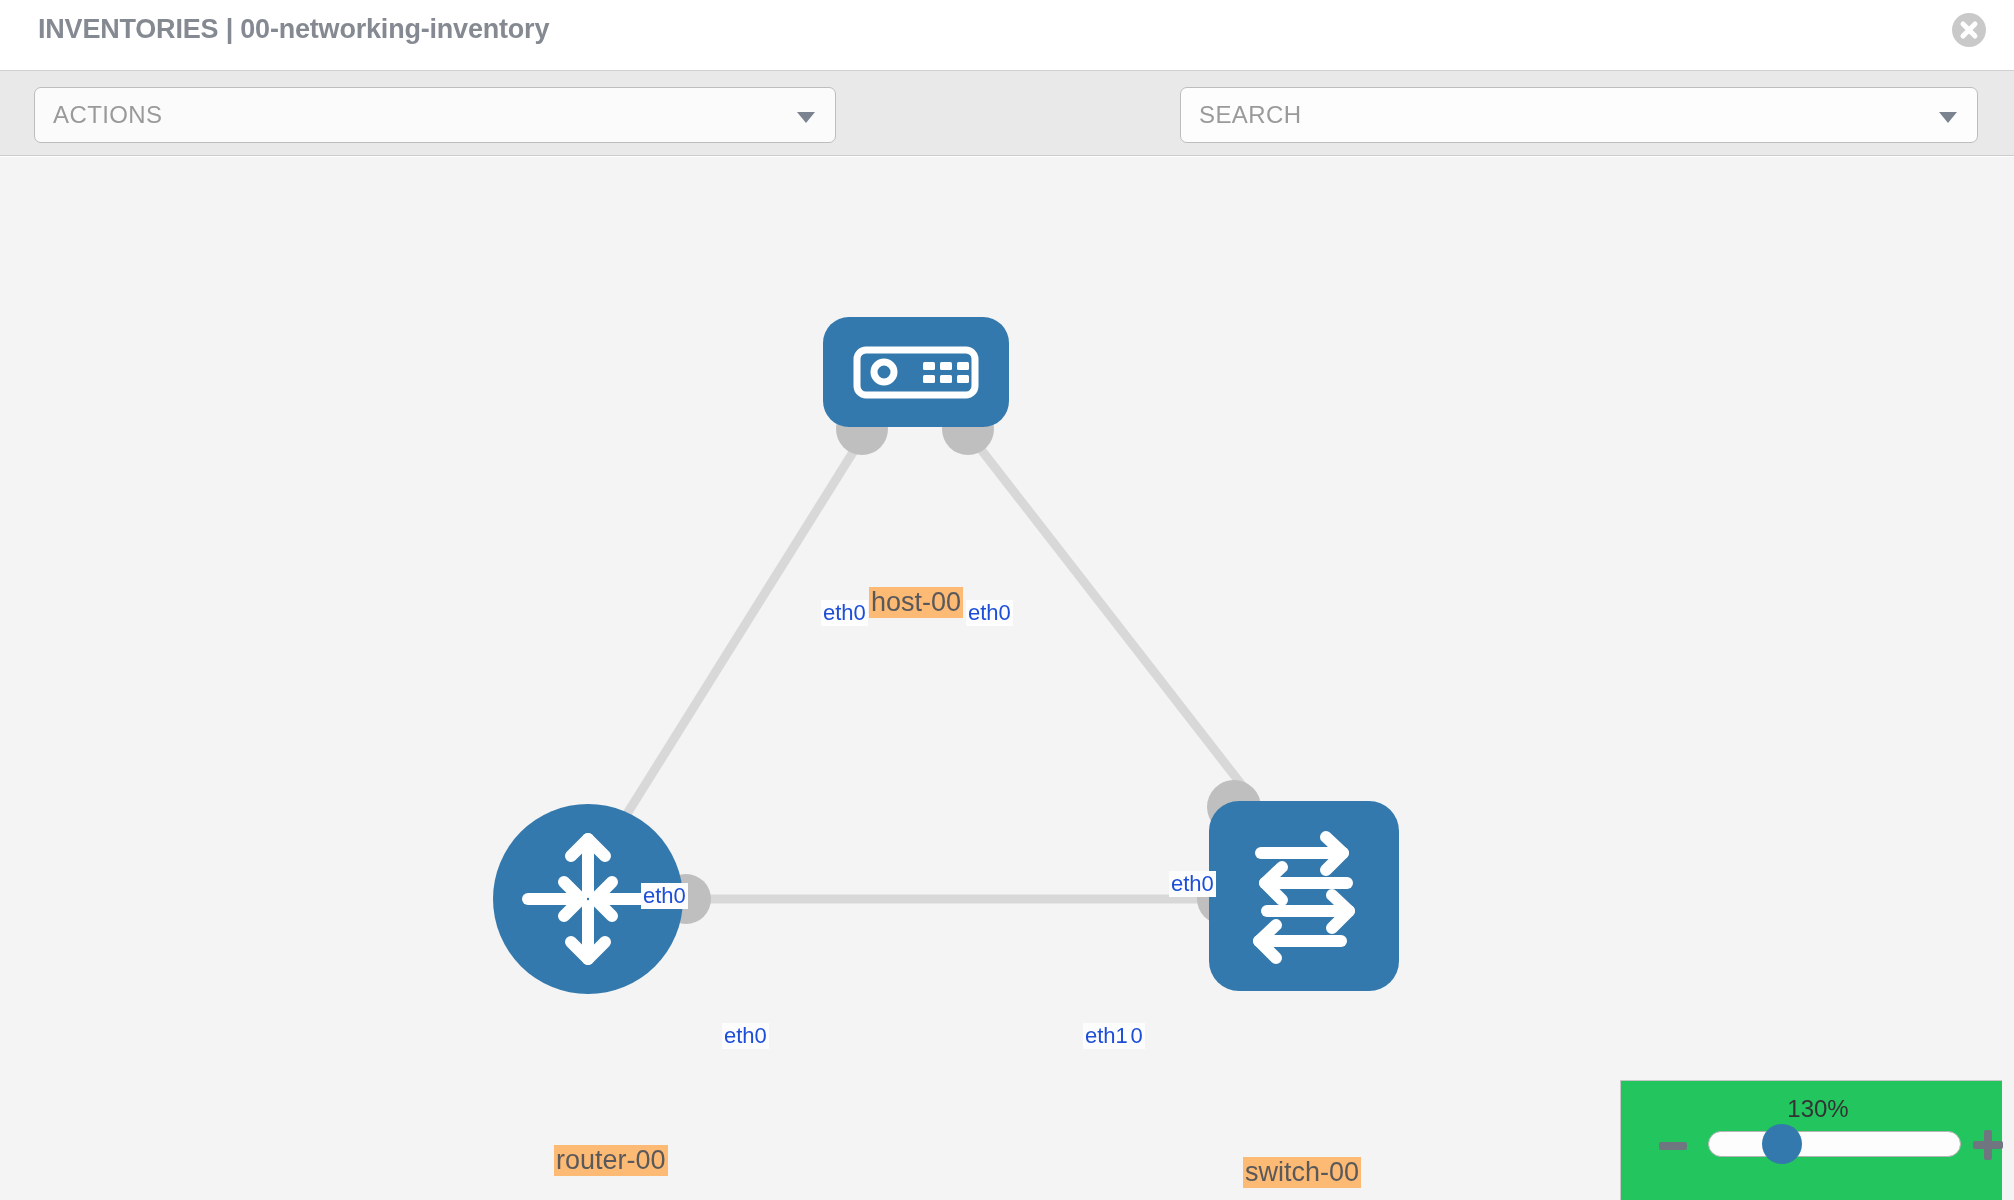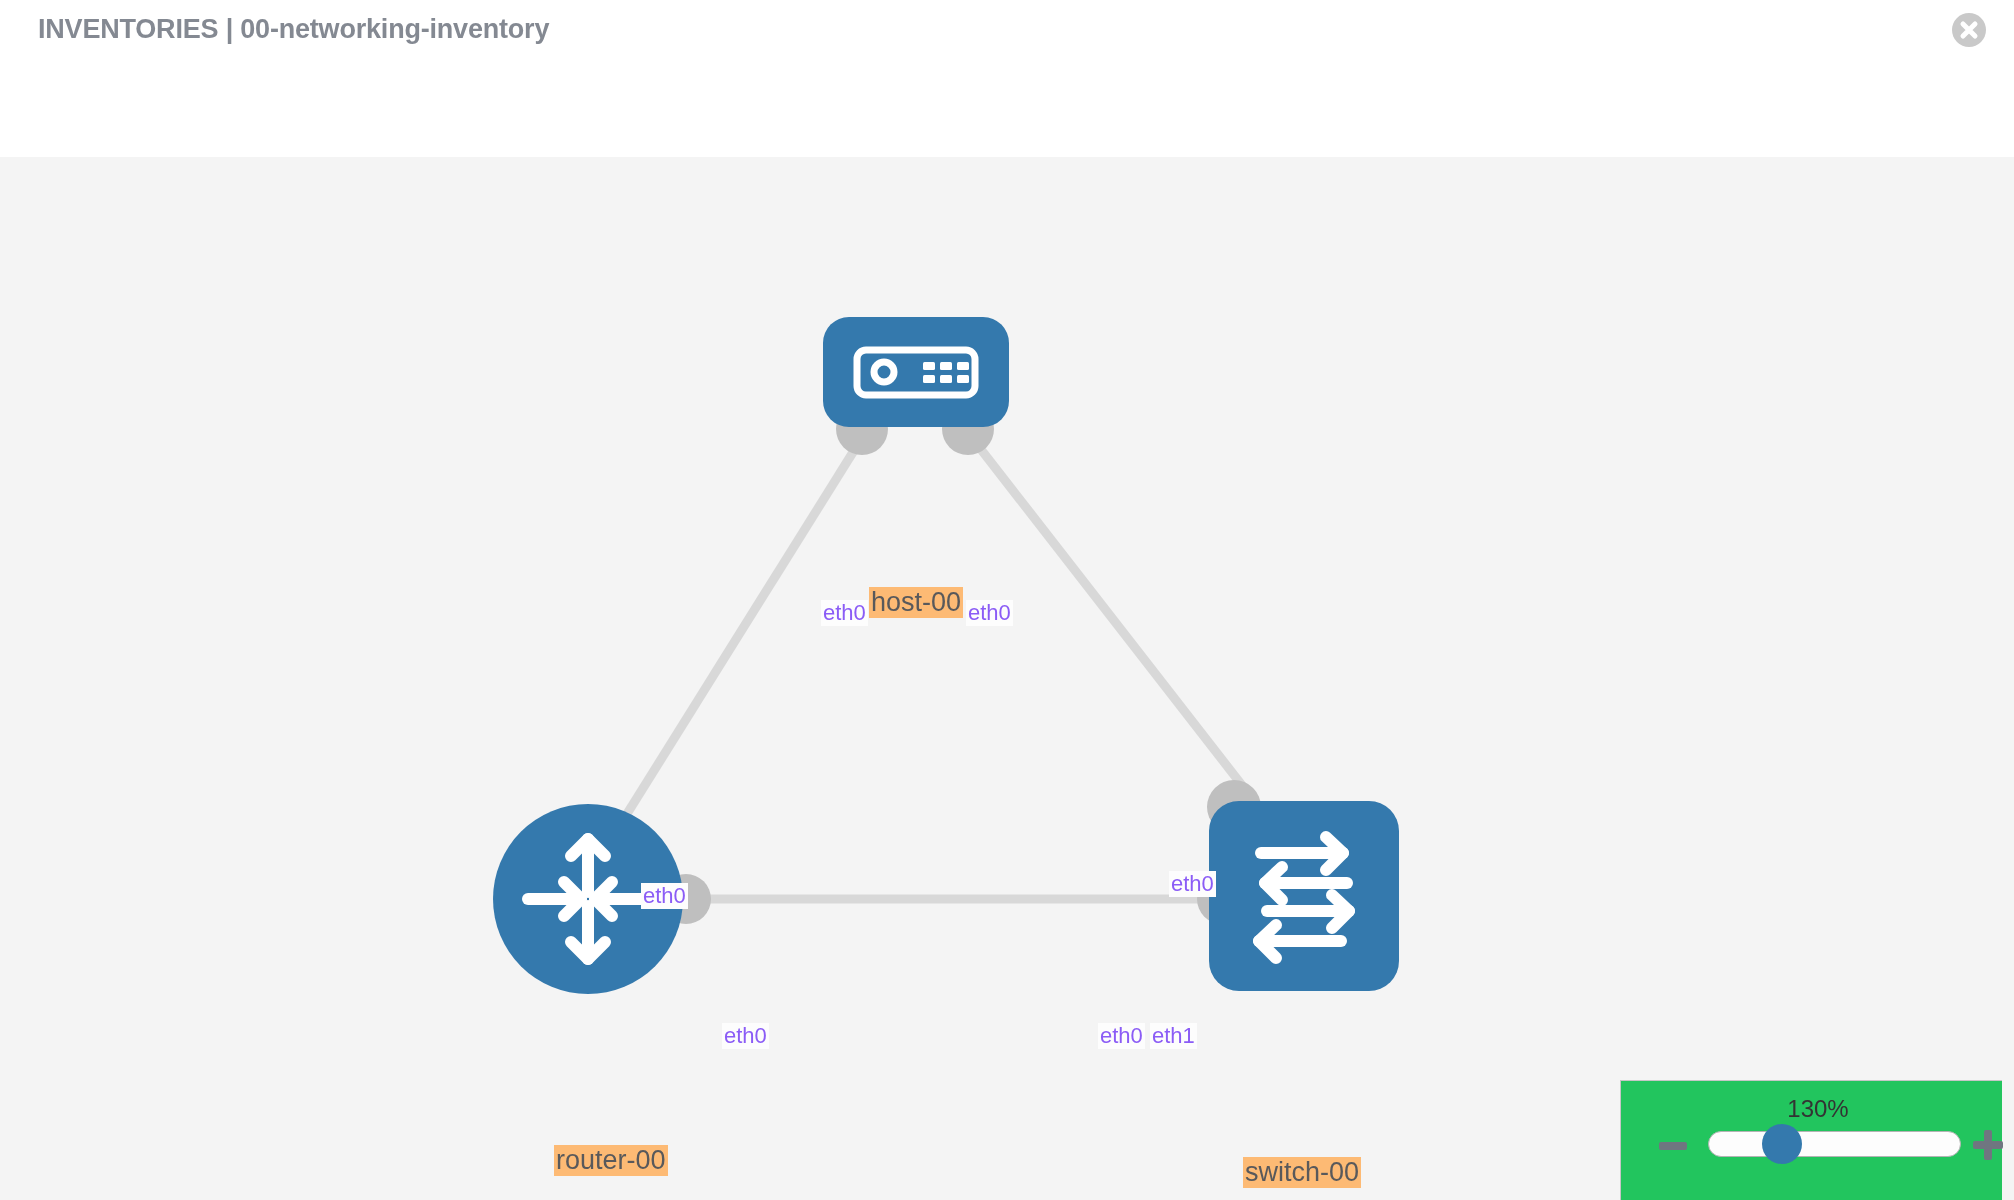--- a/index.html
+++ b/index.html
@@ -129,32 +129,32 @@
     white-space: nowrap;
     padding: 0 2px;
   }
   #lbl-host   { left: 869px; top: 430px; }
   #lbl-router { left: 554px; top: 988px; }
   #lbl-switch { left: 1243px; top: 988px; margin-top: 12px; }
 
   .edge-label {
     position: absolute;
     font-size: 22px;
-    color: #8b5cf6;
+    color: #1d4ed8;
     background: #fdfdfd;
     white-space: nowrap;
     padding: 0 2px;
   }
   #el-host-l  { left: 821px; top: 443px; }
   #el-host-r  { left: 966px; top: 443px; }
   #el-rt-up   { left: 641px; top: 726px; }
   #el-sw-up   { left: 1169px; top: 714px; }
   #el-rt-r    { left: 722px; top: 866px; }
   #el-sw-l0   { left: 1098px; top: 866px; }
-  #el-sw-l1   { left: 1150px; top: 866px; }
+  #el-sw-l1   { left: 1083px; top: 866px; }
 
   
   .zoom-panel {
     position: absolute; left: 1620px; top: 1080px;
     width: 382px; height: 120px;
     background: #22c55e;
     border-left: 1px solid #c6c6c6;
     border-top: 1px solid #c6c6c6;
   }
   .zoom-pct {
@@ -198,20 +198,49 @@
 
   <div class="header">
     <div class="page-title">INVENTORIES | 00-networking-inventory</div>
     <div class="close-btn">
       <svg width="34" height="34" viewBox="0 0 34 34">
         <path d="M11 11 L23 23 M23 11 L11 23" stroke="#ffffff" stroke-width="5" stroke-linecap="round"></path>
       </svg>
     </div>
   </div>
 
+  <div class="toolbar">
+
+    <div class="actions-select">
+      <span class="lbl">ACTIONS</span>
+      <span class="caret"></span>
+    </div>
+
+    <div class="tool-icon" id="wrench-ic">
+      <svg width="44" height="44" viewBox="0 0 44 44">
+        <path d="M28.5 6.5 a11 11 0 1 0 7.6 14.3 l0 0 a11 11 0 0 1 -13.8 -13.8 z" fill="none" stroke="#7b8290" stroke-width="0"></path>
+        <path d="M30.8 8.0 a10.5 10.5 0 0 0 -12.2 15.1 L9.0 32.6 a3.2 3.2 0 0 0 4.5 4.5 l9.5 -9.5
+                 a10.5 10.5 0 0 0 15.1 -12.2 l-6.2 6.2 -5.6 -1.1 -1.1 -5.6 z" fill="#7b8290"></path>
+      </svg>
+    </div>
+
+    <div class="tool-icon" id="key-ic">
+      <svg width="44" height="44" viewBox="0 0 44 44">
+        <circle cx="16" cy="17" r="9.5" fill="none" stroke="#7b8290" stroke-width="5"></circle>
+        <path d="M22.5 23.5 L35 36" stroke="#7b8290" stroke-width="5" stroke-linecap="round"></path>
+        <path d="M29 25 L34 20" stroke="#7b8290" stroke-width="4.5" stroke-linecap="round"></path>
+        <path d="M33.5 29.5 L37.5 25.5" stroke="#7b8290" stroke-width="4.5" stroke-linecap="round"></path>
+      </svg>
+    </div>
+
+    <div class="search-box">
+      <span class="lbl">SEARCH</span>
+      <span class="caret"></span>
+    </div>
+  </div>
 
   <div class="canvas">
 
     <svg id="topo-svg" width="2014" height="1043">
 
       <g stroke="#d8d8d8" stroke-width="9" fill="none">
         <line x1="870" y1="268" x2="600" y2="700"></line>
         <line x1="962" y1="268" x2="1290" y2="690"></line>
         <line x1="690" y1="742" x2="1208" y2="742"></line>
       </g>

